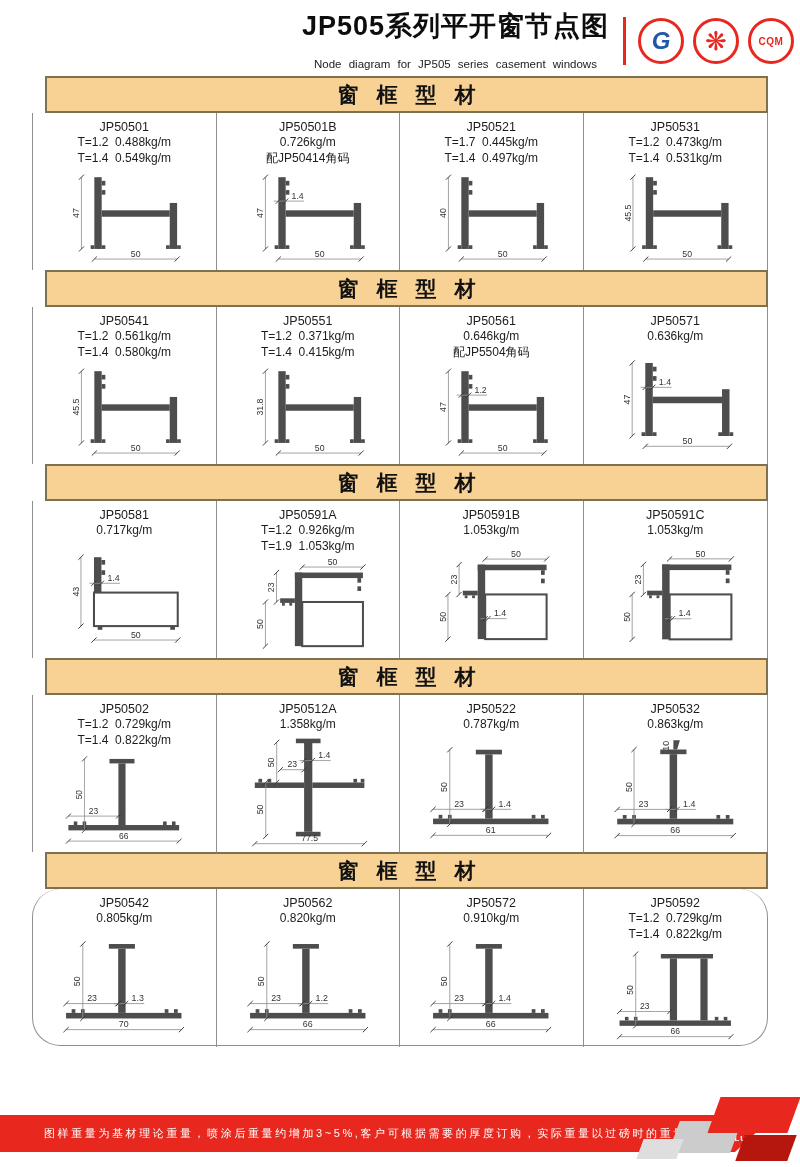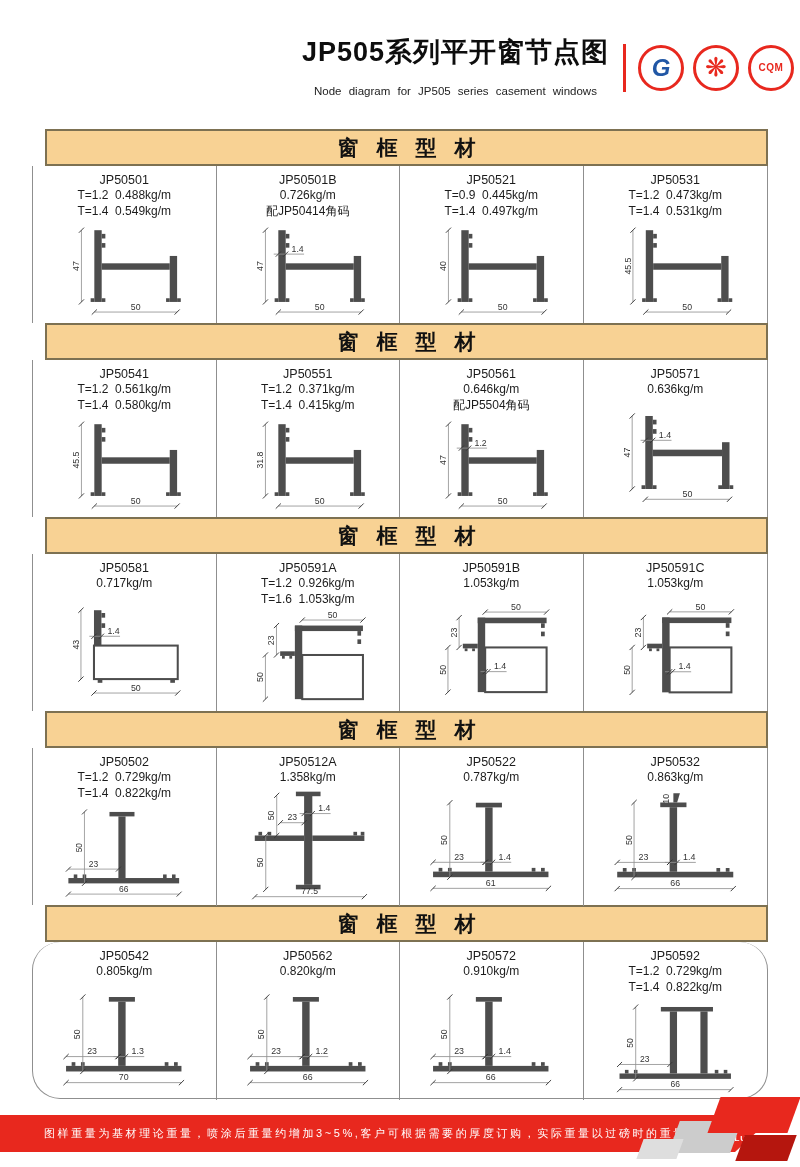--- a/index.html
+++ b/index.html
@@ -1,20 +1,20 @@
 <!DOCTYPE html>
 <html style="--red: #e8281e; --tan: #f8d294; --olive: #7d7152; --grid: #8f8f8f;"><head>
 <meta charset="utf-8">
 <style>
   html,body{margin:0;padding:0;background:#fff;}
   .page{position:relative;width:800px;height:1167px;background:#fff;overflow:hidden;
         font-family:"Liberation Sans","DejaVu Sans",sans-serif;color:#1a1a1a;}
 
   
-  .hdr{height:129px;display:flex;align-items:center;justify-content:flex-end;padding-top:6px;box-sizing:border-box;}
+  .hdr{height:76px;display:flex;align-items:center;justify-content:flex-end;padding-top:6px;box-sizing:border-box;}
   .title-block{text-align:center;}
   .title-cn{margin:0;font-size:27px;font-weight:bold;letter-spacing:1px;color:#0d0d0d;line-height:1.05;}
   .title-en{font-size:11.5px;color:#222;word-spacing:4px;margin-top:18px;}
   .hdr-divider{width:3px;height:48px;background:var(--red);margin:0 12px 0 14px;}
   .logos{display:flex;gap:9px;align-items:center;padding-right:6px;}
   .logo{width:46px;height:46px;border-radius:50%;display:flex;align-items:center;justify-content:center;box-sizing:border-box;}
   .logo-gb{border:3px solid var(--red);color:#2157a5;font-size:24px;font-weight:bold;font-style:italic;}
   .logo-star{border:3px solid var(--red);color:var(--red);font-size:26px;}
   .logo-cqm{border:3px solid var(--red);color:var(--red);font-weight:800;font-size:10px;letter-spacing:.5px;}
 
@@ -133,21 +133,21 @@
                   <line x1="53" y1="36" x2="86" y2="36" stroke="#909090" stroke-width="0.9"></line>
                   <line x1="55.2" y1="38.8" x2="60.8" y2="33.2" stroke="#333" stroke-width="1"></line>
                   <line x1="63.2" y1="38.8" x2="68.8" y2="33.2" stroke="#333" stroke-width="1"></line>
                   <text x="79" y="33.5" font-size="9.5" fill="#333" text-anchor="middle">1.4</text>
                 </g>
               </svg>
             </div>
           </div>
           <div class="cell">
             <div class="code">JP50521</div>
-            <div class="spec">T=0.9  0.445kg/m</div>
+            <div class="spec">T=1.7  0.445kg/m</div>
             <div class="spec">T=1.4  0.497kg/m</div>
             <div class="drawing">
               <svg viewBox="0 0 180 106">
                 <g>
                   <rect x="58" y="10" width="8" height="78" fill="#4d4d4d"></rect>
                   <rect x="54" y="84" width="4" height="4" fill="#4d4d4d"></rect>
                   <rect x="66" y="84" width="4" height="4" fill="#4d4d4d"></rect>
                   <rect x="66" y="14" width="4" height="5" fill="#4d4d4d"></rect>
                   <rect x="66" y="24" width="4" height="5" fill="#4d4d4d"></rect>
                   <rect x="66" y="46" width="74" height="7" fill="#4d4d4d"></rect>
@@ -347,21 +347,21 @@
                   <line x1="55.2" y1="40.8" x2="60.8" y2="35.2" stroke="#333" stroke-width="1"></line>
                   <line x1="63.2" y1="40.8" x2="68.8" y2="35.2" stroke="#333" stroke-width="1"></line>
                   <text x="79" y="35.5" font-size="9.5" fill="#333" text-anchor="middle">1.4</text>
                 </g>
               </svg>
             </div>
           </div>
           <div class="cell">
             <div class="code">JP50591A</div>
             <div class="spec">T=1.2  0.926kg/m</div>
-            <div class="spec">T=1.6  1.053kg/m</div>
+            <div class="spec">T=1.9  1.053kg/m</div>
             <div class="drawing">
               <svg viewBox="0 0 180 106">
                 <g>
                   <rect x="76" y="18" width="74" height="6" fill="#4d4d4d"></rect>
                   <rect x="76" y="18" width="8" height="80" fill="#4d4d4d"></rect>
                   <rect x="144" y="24" width="4" height="5" fill="#4d4d4d"></rect>
                   <rect x="144" y="33" width="4" height="5" fill="#4d4d4d"></rect>
                   <rect x="60" y="46" width="16" height="5" fill="#4d4d4d"></rect>
                   <rect x="62" y="51" width="3" height="3" fill="#4d4d4d"></rect>
                   <rect x="70" y="51" width="3" height="3" fill="#4d4d4d"></rect>

